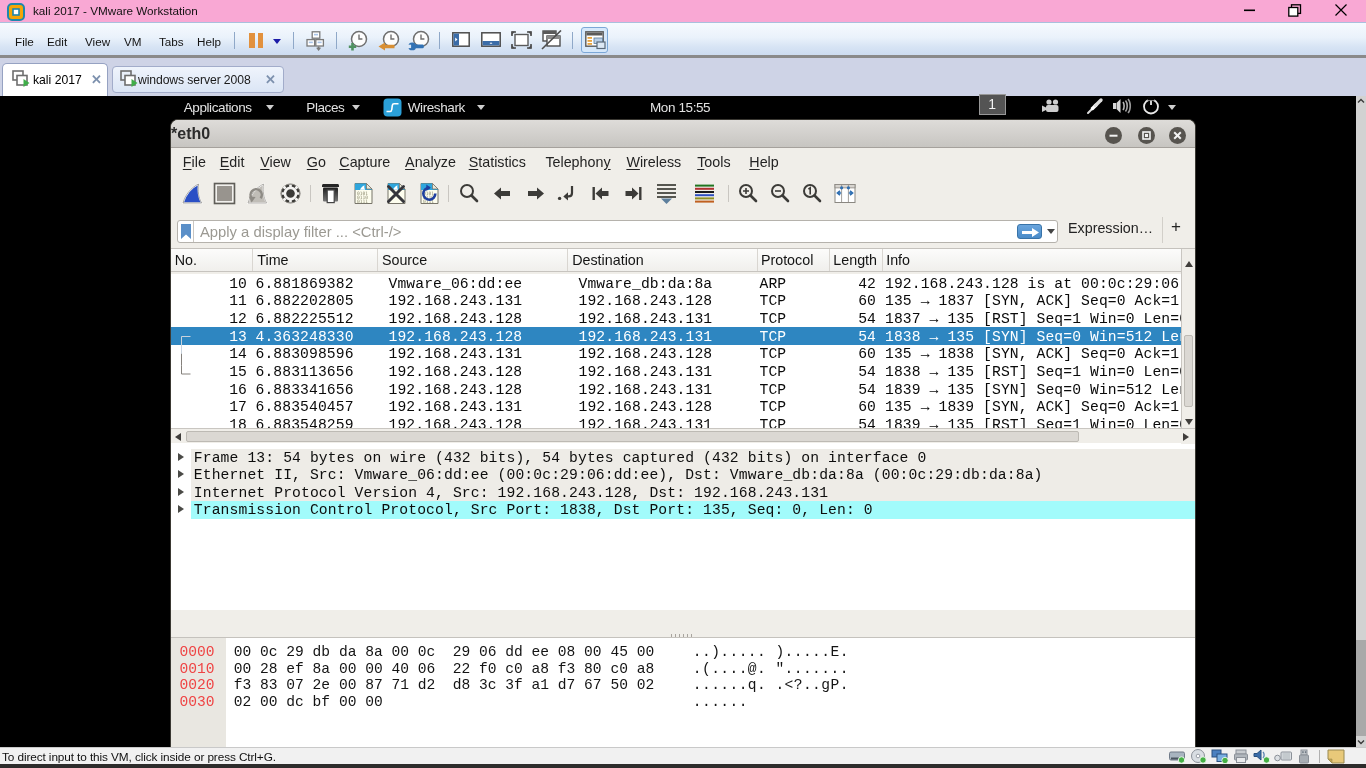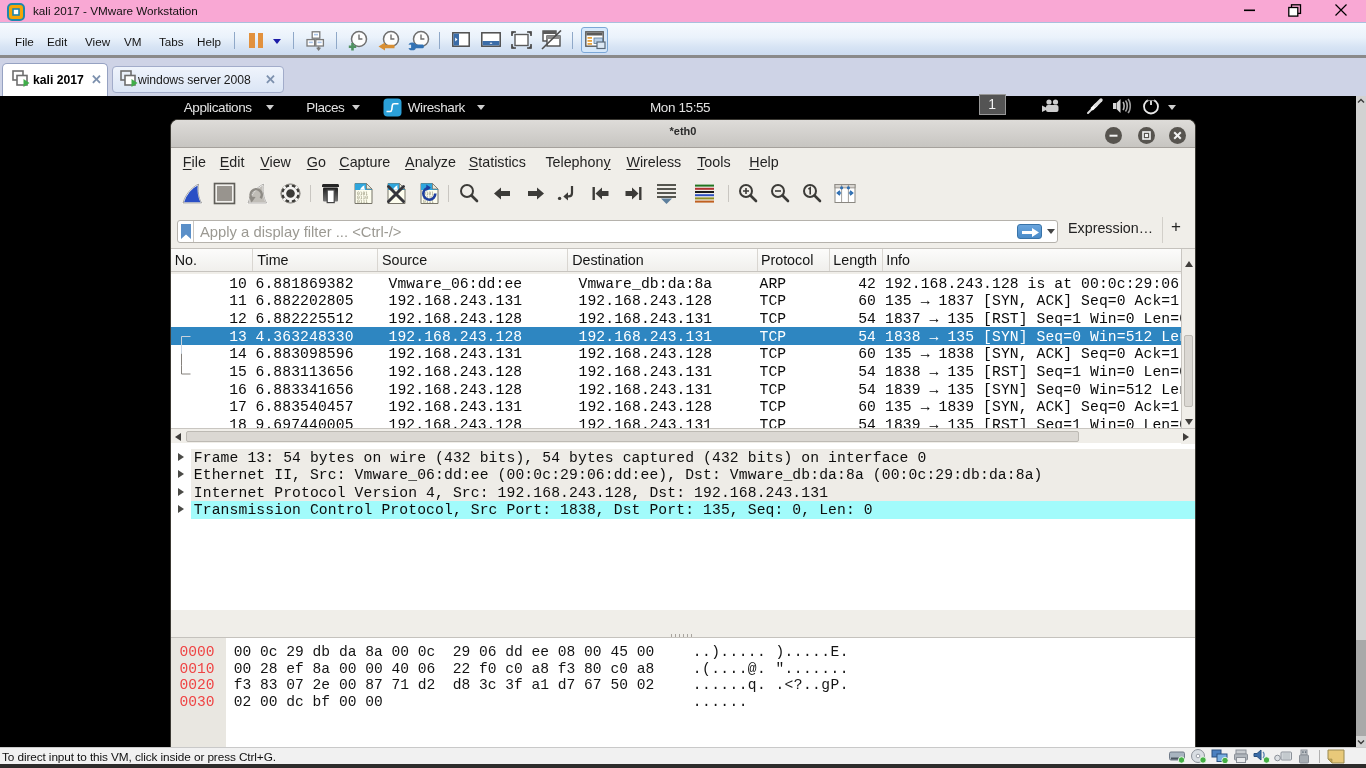--- a/index.html
+++ b/index.html
@@ -8,33 +8,33 @@
 #stage{position:relative;width:1366px;height:768px;overflow:hidden}
 
 #vmtitle{left:0;top:0;width:1366px;height:22px;background:#f9a8d4}
 #vmtitle .t{left:33px;top:4px;font-size:11.7px;color:#111}
 #vmmenu{left:0;top:22px;width:1366px;height:33px;background:linear-gradient(#f6fafe,#eaf2fb 45%,#d7e4f4 75%,#cddcf0);border-top:1px solid #a9c0dd}
 #vmmenu .mi{top:12px;font-size:11.7px;color:#141414}
 .vsep{width:1px;background:#8fa8c8;top:9px;height:17px}
 #vmstrip{left:0;top:55px;width:1366px;height:3px;background:#8a8a8a}
 #vmtabs{left:0;top:58px;width:1366px;height:38px;background:#ced3e6}
 #tab1{left:2px;top:5px;width:106px;height:33px;background:#fff;border:1px solid #96a2c2;border-bottom:none;border-radius:5px 5px 0 0}
-#tab1 .t{left:30px;top:9px;font-size:12.2px;font-weight:bold;color:#000}
+#tab1 .t{left:30px;top:9px;font-size:12.2px;font-weight:normal;color:#000}
 #tab2{left:112px;top:8px;width:172px;height:27px;background:linear-gradient(#eff4fc,#dbe5f5);border:1px solid #a2accA;border-radius:4px}
 #tab2 .t{left:25px;top:6px;font-size:12.2px;color:#1a1a1a;letter-spacing:-0.1px}
 .tabx{font-size:13px;font-weight:bold;color:#7d91ae}
 
 #vmarea{left:0;top:96px;width:1366px;height:651px;background:#000}
 
 .gtxt{font-size:13.5px;color:#e2e2e2;letter-spacing:-0.4px}
 .gcar{width:0;height:0;border-left:4.5px solid transparent;border-right:4.5px solid transparent;border-top:5px solid #cfcfcf;top:9px}
 
 #wswin{left:170px;top:119px;width:1026px;height:628px;background:#f0eee9;border:1px solid #3a3832;border-bottom:none;border-radius:8px 8px 0 0}
 #wstitle{left:0;top:0;width:1024px;height:28px;background:linear-gradient(#dedcd9,#c7c5c1);border-bottom:1px solid #a5a19c;border-radius:7px 7px 0 0}
-#wstitle .t{left:0;top:5px;width:1024px;text-align:center;font-size:11px;font-weight:bold;color:#2b2b2b}
+#wstitle .t{left:0;top:5px;width:1024px;font-size:16px;font-weight:bold;color:#2b2b2b}
 .wsbtn{top:7px;width:17px;height:17px;border-radius:50%;background:#57544f}
 #wsmenu{left:0;top:29px;width:1024px;height:26px}
 #wsmenu .mi{top:5px;font-size:14.3px;color:#232323}
 #wsmenu u{text-decoration:underline;text-underline-offset:2px}
 #wstools{left:0;top:55px;width:1024px;height:37px}
 #wsfilter{left:0;top:92px;width:1024px;height:37px;border-bottom:1px solid #c5c2bd}
 #finput{left:6px;top:8px;width:881px;height:23px;background:#fff;border:1px solid #b5b2ac;border-radius:3px}
 #fbook{left:0;top:0;width:16px;height:21px;border-right:1px solid #cac7c2}
 #fph{left:22px;top:2.5px;font-size:14.8px;color:#9b9992}
 #fgo{left:839px;top:3px;width:25px;height:15px;background:linear-gradient(#6aa5dd,#4a8bc8);border:1px solid #3873a8;border-radius:3px}
@@ -454,21 +454,21 @@
 
     <div class="abs" id="plbody">
       <div class="abs prow" style="top:0"><span class="no">10</span><span class="tm">6.881869382</span><span class="sr">Vmware_06:dd:ee</span><span class="ds">Vmware_db:da:8a</span><span class="pr">ARP</span><span class="ln">42</span><span class="in">192.168.243.128 is at 00:0c:29:06:dd:ee</span></div>
       <div class="abs prow" style="top:17.7px"><span class="no">11</span><span class="tm">6.882202805</span><span class="sr">192.168.243.131</span><span class="ds">192.168.243.128</span><span class="pr">TCP</span><span class="ln">60</span><span class="in">135 → 1837 [SYN, ACK] Seq=0 Ack=1 Win=64240 Len=0 MSS=1460</span></div>
       <div class="abs prow" style="top:35.4px"><span class="no">12</span><span class="tm">6.882225512</span><span class="sr">192.168.243.128</span><span class="ds">192.168.243.131</span><span class="pr">TCP</span><span class="ln">54</span><span class="in">1837 → 135 [RST] Seq=1 Win=0 Len=0</span></div>
       <div class="abs prow sel" style="top:53.1px"><span class="no">13</span><span class="tm">4.363248330</span><span class="sr">192.168.243.128</span><span class="ds">192.168.243.131</span><span class="pr">TCP</span><span class="ln">54</span><span class="in">1838 → 135 [SYN] Seq=0 Win=512 Len=0</span></div>
       <div class="abs prow" style="top:70.8px"><span class="no">14</span><span class="tm">6.883098596</span><span class="sr">192.168.243.131</span><span class="ds">192.168.243.128</span><span class="pr">TCP</span><span class="ln">60</span><span class="in">135 → 1838 [SYN, ACK] Seq=0 Ack=1 Win=64240 Len=0 MSS=1460</span></div>
       <div class="abs prow" style="top:88.5px"><span class="no">15</span><span class="tm">6.883113656</span><span class="sr">192.168.243.128</span><span class="ds">192.168.243.131</span><span class="pr">TCP</span><span class="ln">54</span><span class="in">1838 → 135 [RST] Seq=1 Win=0 Len=0</span></div>
       <div class="abs prow" style="top:106.2px"><span class="no">16</span><span class="tm">6.883341656</span><span class="sr">192.168.243.128</span><span class="ds">192.168.243.131</span><span class="pr">TCP</span><span class="ln">54</span><span class="in">1839 → 135 [SYN] Seq=0 Win=512 Len=0</span></div>
       <div class="abs prow" style="top:123.9px"><span class="no">17</span><span class="tm">6.883540457</span><span class="sr">192.168.243.131</span><span class="ds">192.168.243.128</span><span class="pr">TCP</span><span class="ln">60</span><span class="in">135 → 1839 [SYN, ACK] Seq=0 Ack=1 Win=64240 Len=0 MSS=1460</span></div>
-      <div class="abs prow" style="top:141.6px"><span class="no">18</span><span class="tm">9.697440005</span><span class="sr">192.168.243.128</span><span class="ds">192.168.243.131</span><span class="pr">TCP</span><span class="ln">54</span><span class="in">1839 → 135 [RST] Seq=1 Win=0 Len=0</span></div>
+      <div class="abs prow" style="top:141.6px"><span class="no">18</span><span class="tm">6.883548259</span><span class="sr">192.168.243.128</span><span class="ds">192.168.243.131</span><span class="pr">TCP</span><span class="ln">54</span><span class="in">1839 → 135 [RST] Seq=1 Win=0 Len=0</span></div>
     </div>
 
     <svg class="abs" style="left:10px;top:216px" width="10" height="39" viewBox="0 0 10 39">
       <path d="M9.5,0.5 L0.5,0.5 L0.5,29.5" fill="none" stroke="#c8d2dc" stroke-width="1"></path>
       <path d="M0.5,29.5 L0.5,38 L9.5,38" fill="none" stroke="#85817c" stroke-width="1"></path>
       <path d="M0.5,17.8 L0.5,29.5" fill="none" stroke="#85817c" stroke-width="1"></path>
     </svg>
 
     <div class="abs wsb" style="left:1010.3px;top:128.5px;width:13.2px;height:179.5px;border-left:1px solid #c9c6c1">
       <div class="abs arr" style="left:2.6px;top:12px;border-left:4px solid transparent;border-right:4px solid transparent;border-bottom:6px solid #403e3b"></div>

